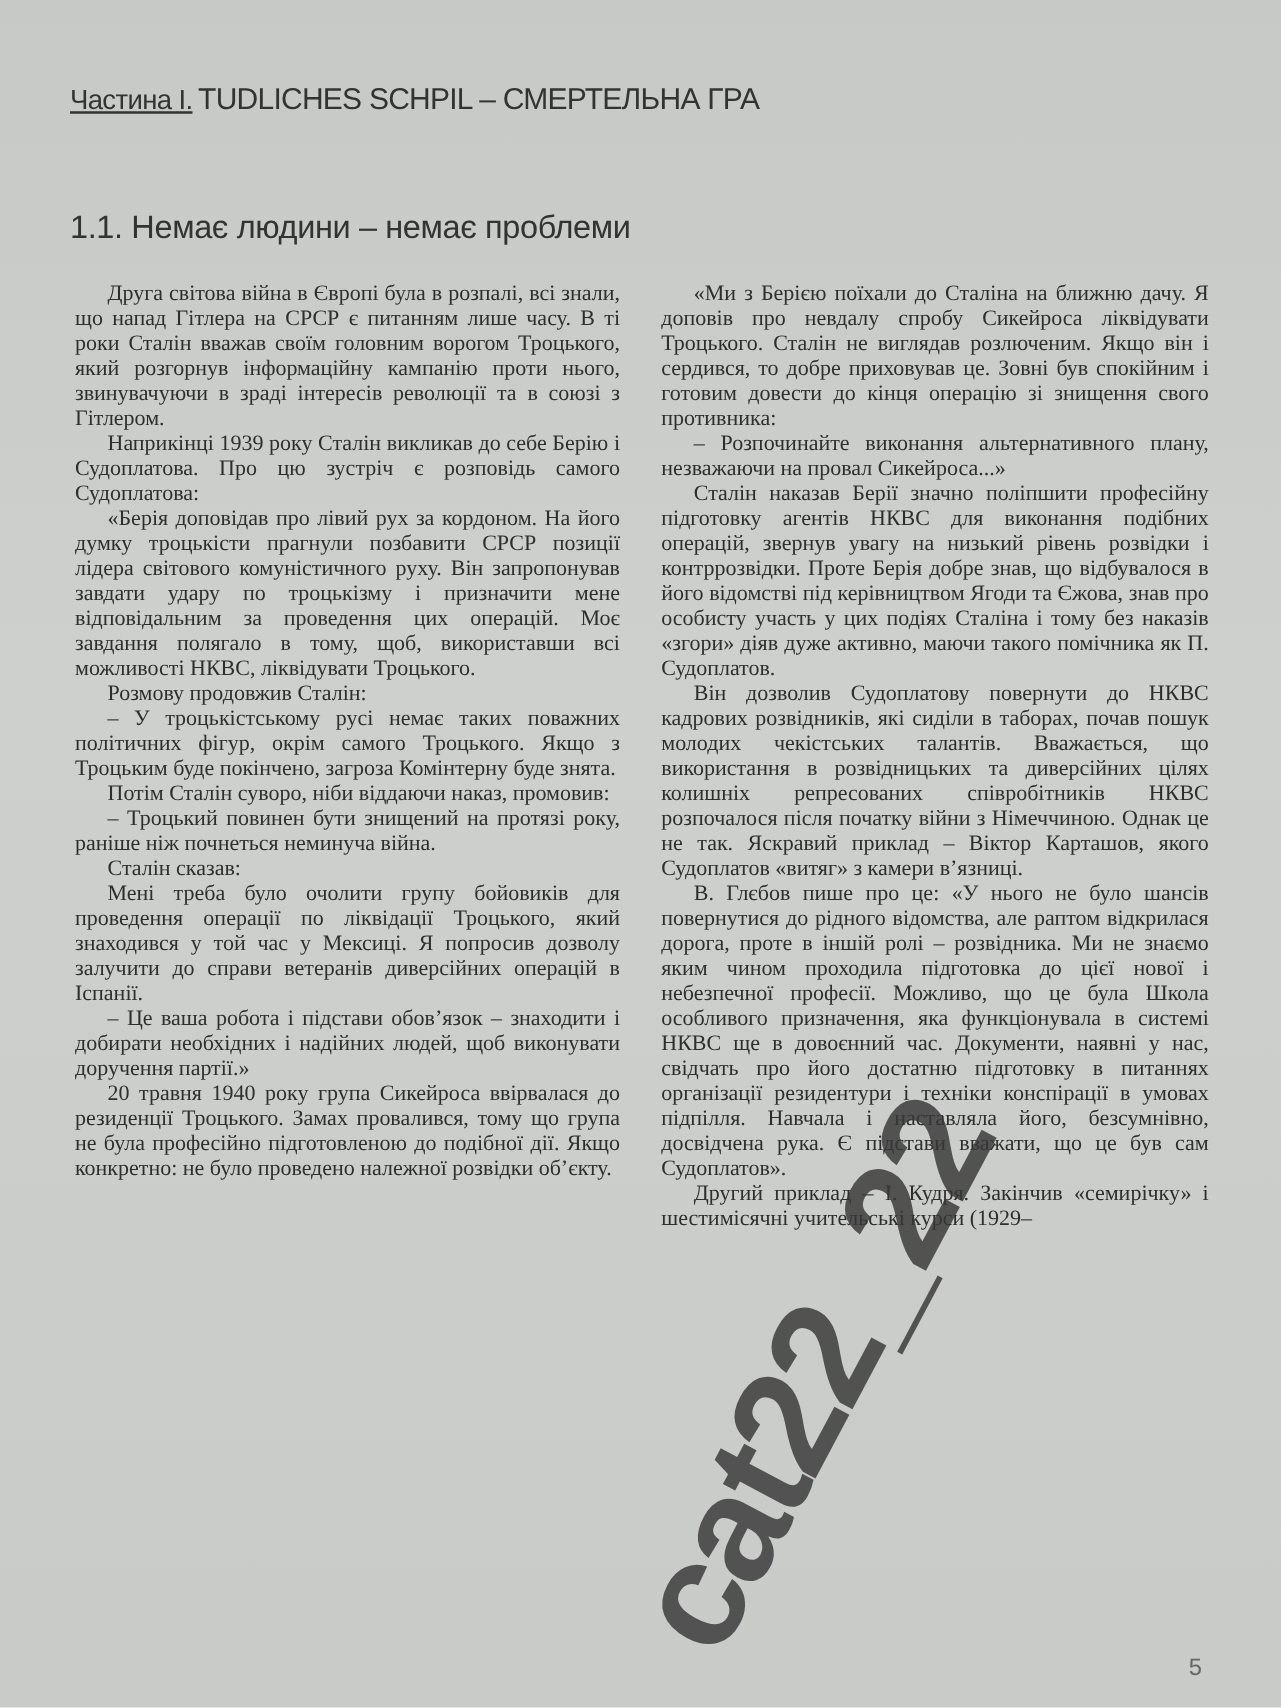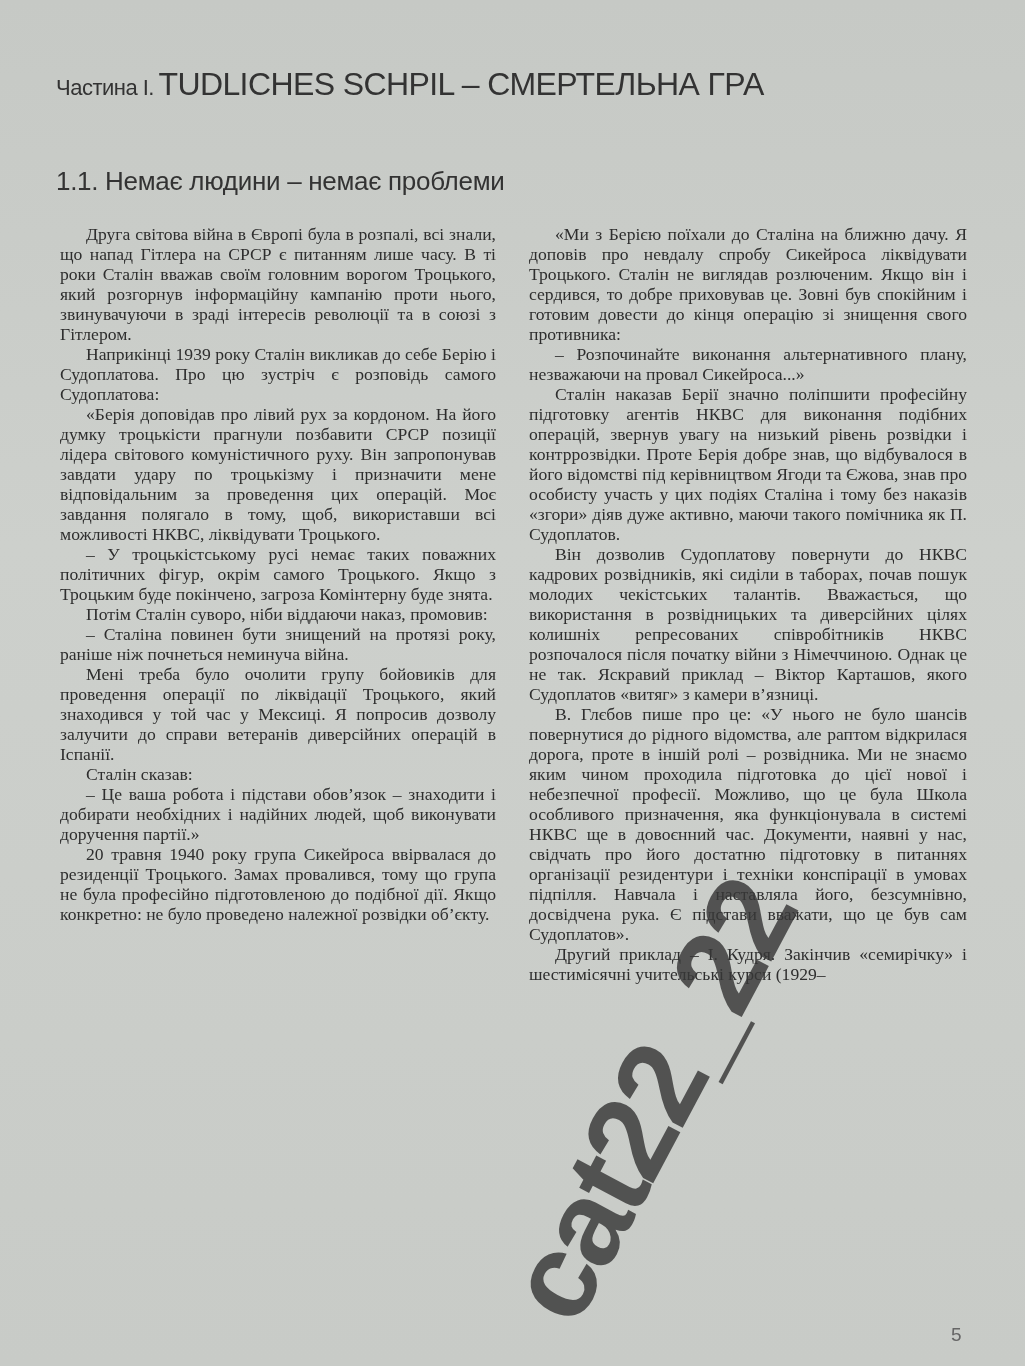--- a/index.html
+++ b/index.html
@@ -10,22 +10,22 @@
     position: relative;
     font-family: "DejaVu Serif", "Liberation Serif", serif;
     color: #2b2b2b;
   }
   .page { position: absolute; left: 0; top: 0; width: 1025px; height: 1366px; }
   .part-title {
     position: absolute; left: 56px; top: 66px; white-space: nowrap;
     font-family: "Liberation Sans", "DejaVu Sans", sans-serif;
     color: #333;
   }
-  .part-title .prefix { font-size: 22px; letter-spacing: -0.5px; }
-  .part-title .main { font-size: 32px; letter-spacing: -0.6px; text-align: center; }
+  .part-title .prefix { font-size: 22px; letter-spacing: -0.5px; text-decoration: underline; }
+  .part-title .main { font-size: 24px; letter-spacing: -0.6px; text-align: center; }
   .section-title {
     position: absolute; left: 56px; top: 166px; white-space: nowrap;
     font-family: Liberation Sans, sans-serif;
     font-size: 26px; color: #333; letter-spacing: -0.3px;
   }
   .col {
     position: absolute; top: 224px; width: 436px;
     font-family: "Liberation Serif", "DejaVu Serif", serif;
     font-size: 17.6px; line-height: 20px; color: #2e2e2e;
     text-align: justify; hyphens: manual;
@@ -55,25 +55,26 @@
     <span class="prefix">Частина І.</span>
     <span class="main">TUDLICHES SCHPIL  – СМЕРТЕЛЬНА ГРА</span>
   </div>
 
   <div class="section-title">1.1. Немає людини  – немає проблеми</div>
 
   <div class="col left">
     <p>Друга світова війна в Європі була в розпалі, всі знали, що напад Гітлера на СРСР є питанням лише часу. В ті роки Сталін вважав своїм головним ворогом Троцького, який розгорнув інформаційну кампанію проти нього, звинувачуючи в зраді інтересів революції та в союзі з Гітлером.</p>
     <p>Наприкінці 1939 року Сталін викликав до себе Берію і Судоплатова. Про цю зустріч є розповідь самого Судоплатова:</p>
     <p>«Берія доповідав про лівий рух за кордоном. На його думку троцькісти прагнули позбавити СРСР позиції лідера світового комуністичного руху. Він запропонував завдати удару по троцькізму і призначити мене відповідальним за проведення цих операцій. Моє завдання полягало в тому, щоб, використавши всі можливості НКВС, ліквідувати Троцького.</p>
+    <p>Розмову продовжив Сталін:</p>
     <p>– У троцькістському русі немає таких поважних політичних фігур, окрім самого Троцького. Якщо з Троцьким буде покінчено, загроза Комінтерну буде знята.</p>
     <p>Потім Сталін суворо, ніби віддаючи наказ, промовив:</p>
-    <p>– Сталіна повинен бути знищений на протязі року, раніше ніж почнеться неминуча війна.</p>
+    <p>– Троцький повинен бути знищений на протязі року, раніше ніж почнеться неминуча війна.</p>
+    <p>Сталін сказав:</p>
     <p>Мені треба було очолити групу бойовиків для проведення операції по ліквідації Троцького, який знаходився у той час у Мексиці. Я попросив дозволу залучити до справи ветеранів диверсійних операцій в Іспанії.</p>
-    <p>Сталін сказав:</p>
     <p>– Це ваша робота і підстави обов’язок – знаходити і добирати необхідних і надійних людей, щоб виконувати доручення партії.»</p>
     <p>20 травня 1940 року група Сикейроса ввірвалася до резиденції Троцького. Замах провалився, тому що група не була професійно підготовленою до подібної дії. Якщо конкретно: не було проведено належної розвідки об’єкту.</p>
   </div>
 
   <div class="col right">
     <p>«Ми з Берією поїхали до Сталіна на ближню дачу. Я доповів про невдалу спробу Сикейроса ліквідувати Троцького. Сталін не виглядав розлюченим. Якщо він і сердився, то добре приховував це. Зовні був спокійним і готовим довести до кінця операцію зі знищення свого противника:</p>
     <p>– Розпочинайте виконання альтернативного плану, незважаючи на провал Сикейроса...»</p>
     <p>Сталін наказав Берії значно поліпшити професійну підготовку агентів НКВС для виконання подібних операцій, звернув увагу на низький рівень розвідки і контррозвідки. Проте Берія добре знав, що відбувалося в його відомстві під керівництвом Ягоди та Єжова, знав про особисту участь у цих подіях Сталіна і тому без наказів «згори» діяв дуже активно, маючи такого помічника як П. Судоплатов.</p>
     <p>Він дозволив Судоплатову повернути до НКВС кадрових розвідників, які сиділи в таборах, почав пошук молодих чекістських талантів. Вважається, що використання в розвідницьких та диверсійних цілях колишніх репресованих співробітників НКВС розпочалося після початку війни з Німеччиною. Однак це не так. Яскравий приклад – Віктор Карташов, якого Судоплатов «витяг» з камери в’язниці.</p>
     <p>В. Глєбов пише про це: «У нього не було шансів повернутися до рідного відомства, але раптом відкрилася дорога, проте в іншій ролі – розвідника. Ми не знаємо яким чином проходила підготовка до цієї нової і небезпечної професії. Можливо, що це була Школа особливого призначення, яка функціонувала в системі НКВС ще в довоєнний час. Документи, наявні у нас, свідчать про його достатню підготовку в питаннях організації резидентури і техніки конспірації в умовах підпілля. Навчала і наставляла його, безсумнівно, досвідчена рука. Є підстави вважати, що це був сам Судоплатов».</p>

